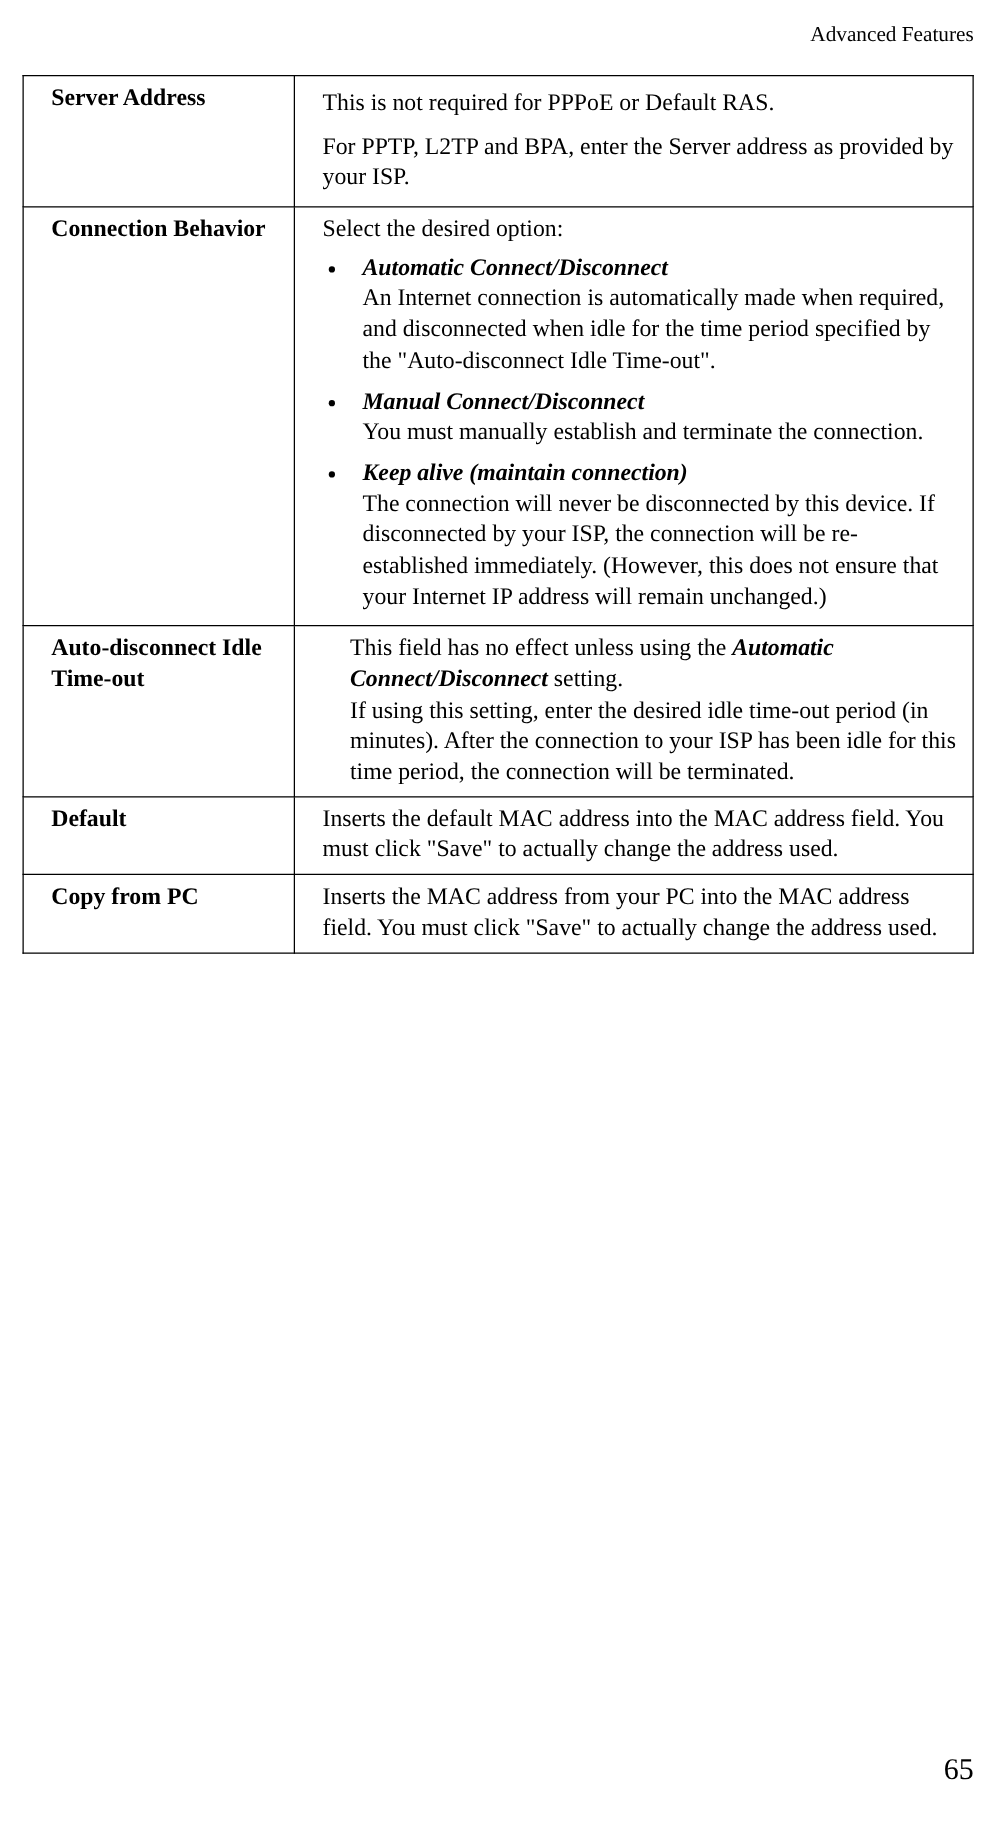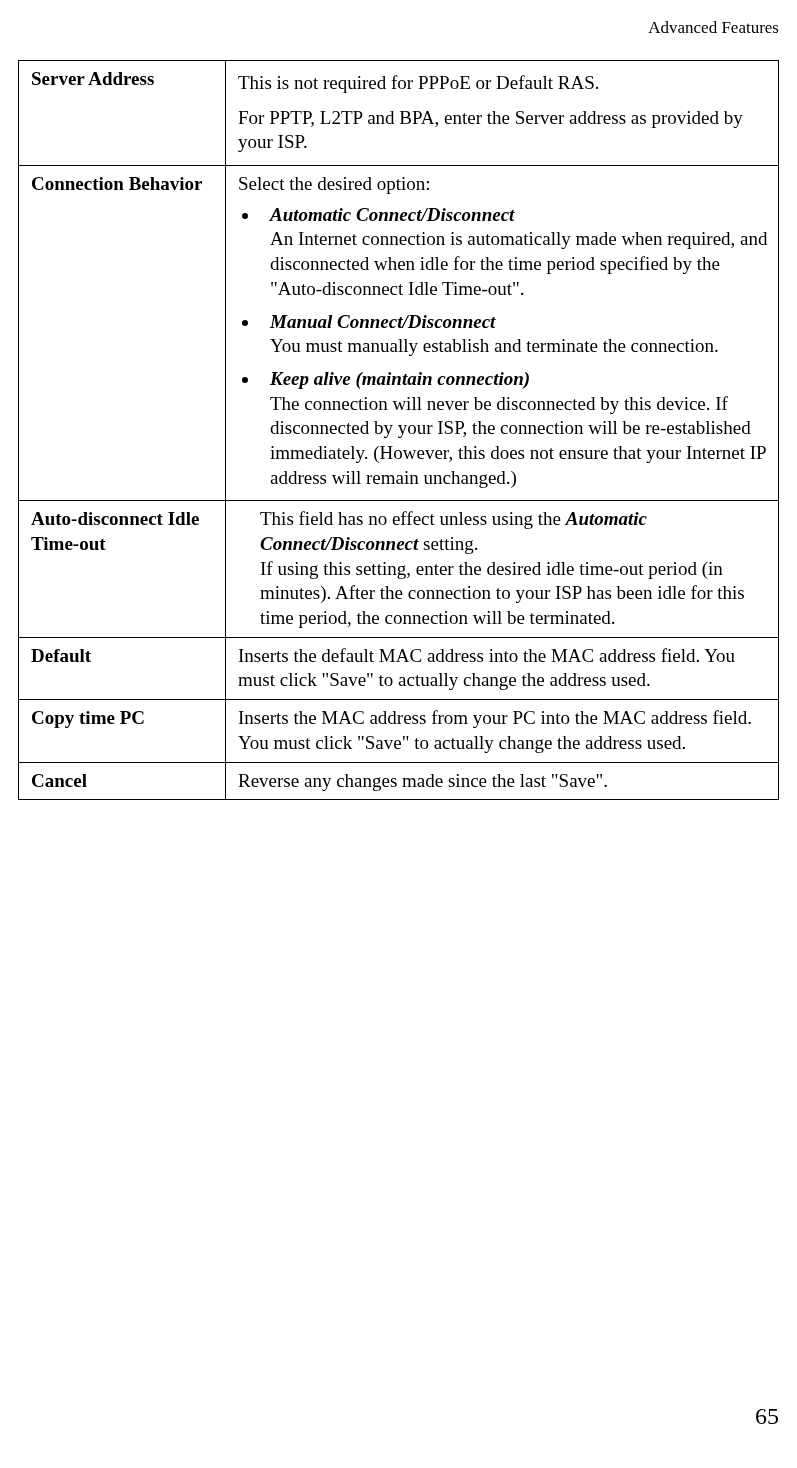--- a/index.html
+++ b/index.html
@@ -24,21 +24,21 @@
       left: 18px;
       right: 18px;
     }
     table.main {
       border-collapse: collapse;
       width: 100%;
       table-layout: fixed;
     }
     table.main td {
       border: 1px solid #000;
-      padding: 6px 8px 6px 12px;
+      padding: 6px 8px 6px 22px;
       vertical-align: top;
       font-size: 19px;
       line-height: 1.3;
     }
     .col-label {
       width: 186px;
       font-weight: bold;
     }
     .section-header td {
       background: #e3e3e3;
@@ -120,24 +120,20 @@
           <span>This field has no effect unless using the </span><span class="b">Automatic Connect/Disconnect</span><span> setting.</span><br>
           <span>If using this setting, enter the desired idle time-out period (in minutes). After the connection to your ISP has been idle for this time period, the connection will be terminated.</span>
         </div>
       </td>
     </tr>
     <tr>
       <td class="col-label">Default</td>
       <td>Inserts the default MAC address into the MAC address field. You must click "Save" to actually change the address used.</td>
     </tr>
     <tr>
-      <td class="col-label">Copy time PC</td>
+      <td class="col-label">Copy from PC</td>
       <td>Inserts the MAC address from your PC into the MAC address field. You must click "Save" to actually change the address used.</td>
-    </tr>
-    <tr>
-      <td class="col-label">Cancel</td>
-      <td>Reverse any changes made since the last "Save".</td>
     </tr>
   </tbody>
     </table>
 </div>
 
 <div class="page-number">65</div>
 
 </body></html>

